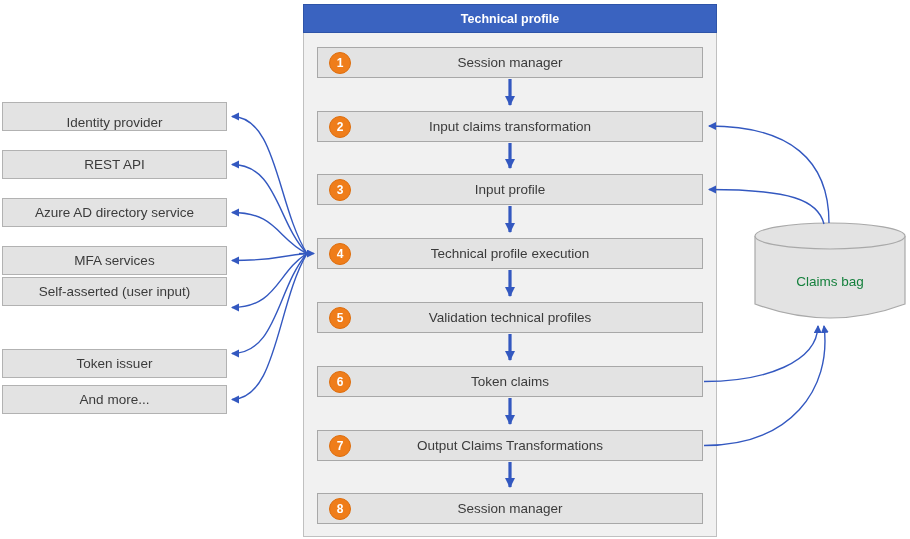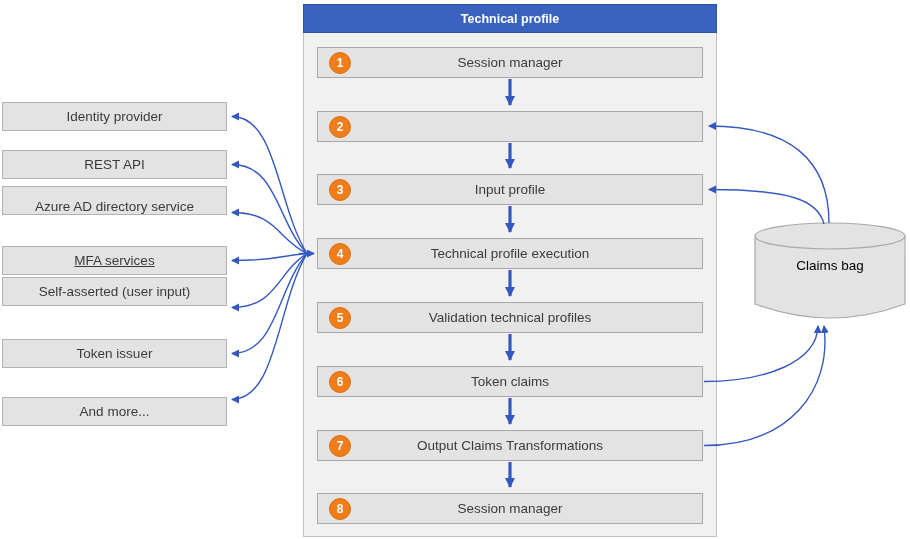--- a/index.html
+++ b/index.html
@@ -67,57 +67,58 @@
     background: #E3E3E3;
     border: 1px solid #B2B2B2;
     box-sizing: border-box;
     display: flex; align-items: center; justify-content: center;
     font-size: 13.5px;
     color: #3B3B3B;
     z-index: 2;
   }
   .claims-label {
     position: absolute;
-    left: 755px; top: 258px;
+    left: 755px; top: 274px;
     width: 150px;
     text-align: center;
     font-size: 13.5px;
-    color: #000000;
+    color: #15803d;
     z-index: 5;
   }
   svg.arrows-layer {
     position: absolute;
     left: 0; top: 0;
     width: 910px; height: 539px;
     z-index: 4;
     pointer-events: none;
   }
   
   .step-1 { top: 47px; }  .step-2 { top: 111px; } .step-3 { top: 174px; }
   .step-4 { top: 238px; } .step-5 { top: 302px; } .step-6 { top: 366px; }
   .step-7 { top: 430px; } .step-8 { top: 493px; }
   
-  .src-1 { top: 102px; } .src-2 { top: 150px; align-items: center; } .src-3 { top: 186px; align-items: flex-end; }
-  .src-4 { top: 246px; text-decoration: underline; } .src-5 { top: 277px; } .src-6 { top: 339px; }
-  .src-7 { top: 385px; margin-top: 12px; }
+  .src-1 { top: 102px; align-items: flex-end; } .src-2 { top: 150px; align-items: center; } .src-3 { top: 198px; }
+  .src-4 { top: 246px; } .src-5 { top: 277px; } .src-6 { top: 349px; }
+  .src-7 { top: 385px; }
 </style>
 </head>
 <body>
 
 <div class="canvas">
 
   <div class="main-container"></div>
   <div class="main-header">Technical profile</div>
 
   <div class="step step-1">
     <span class="badge">1</span>
     <span>Session manager</span>
   </div>
   <div class="step step-2">
     <span class="badge">2</span>
+    <span>Input claims transformation</span>
   </div>
   <div class="step step-3">
     <span class="badge">3</span>
     <span>Input profile</span>
   </div>
   <div class="step step-4">
     <span class="badge">4</span>
     <span>Technical profile execution</span>
   </div>
   <div class="step step-5">

